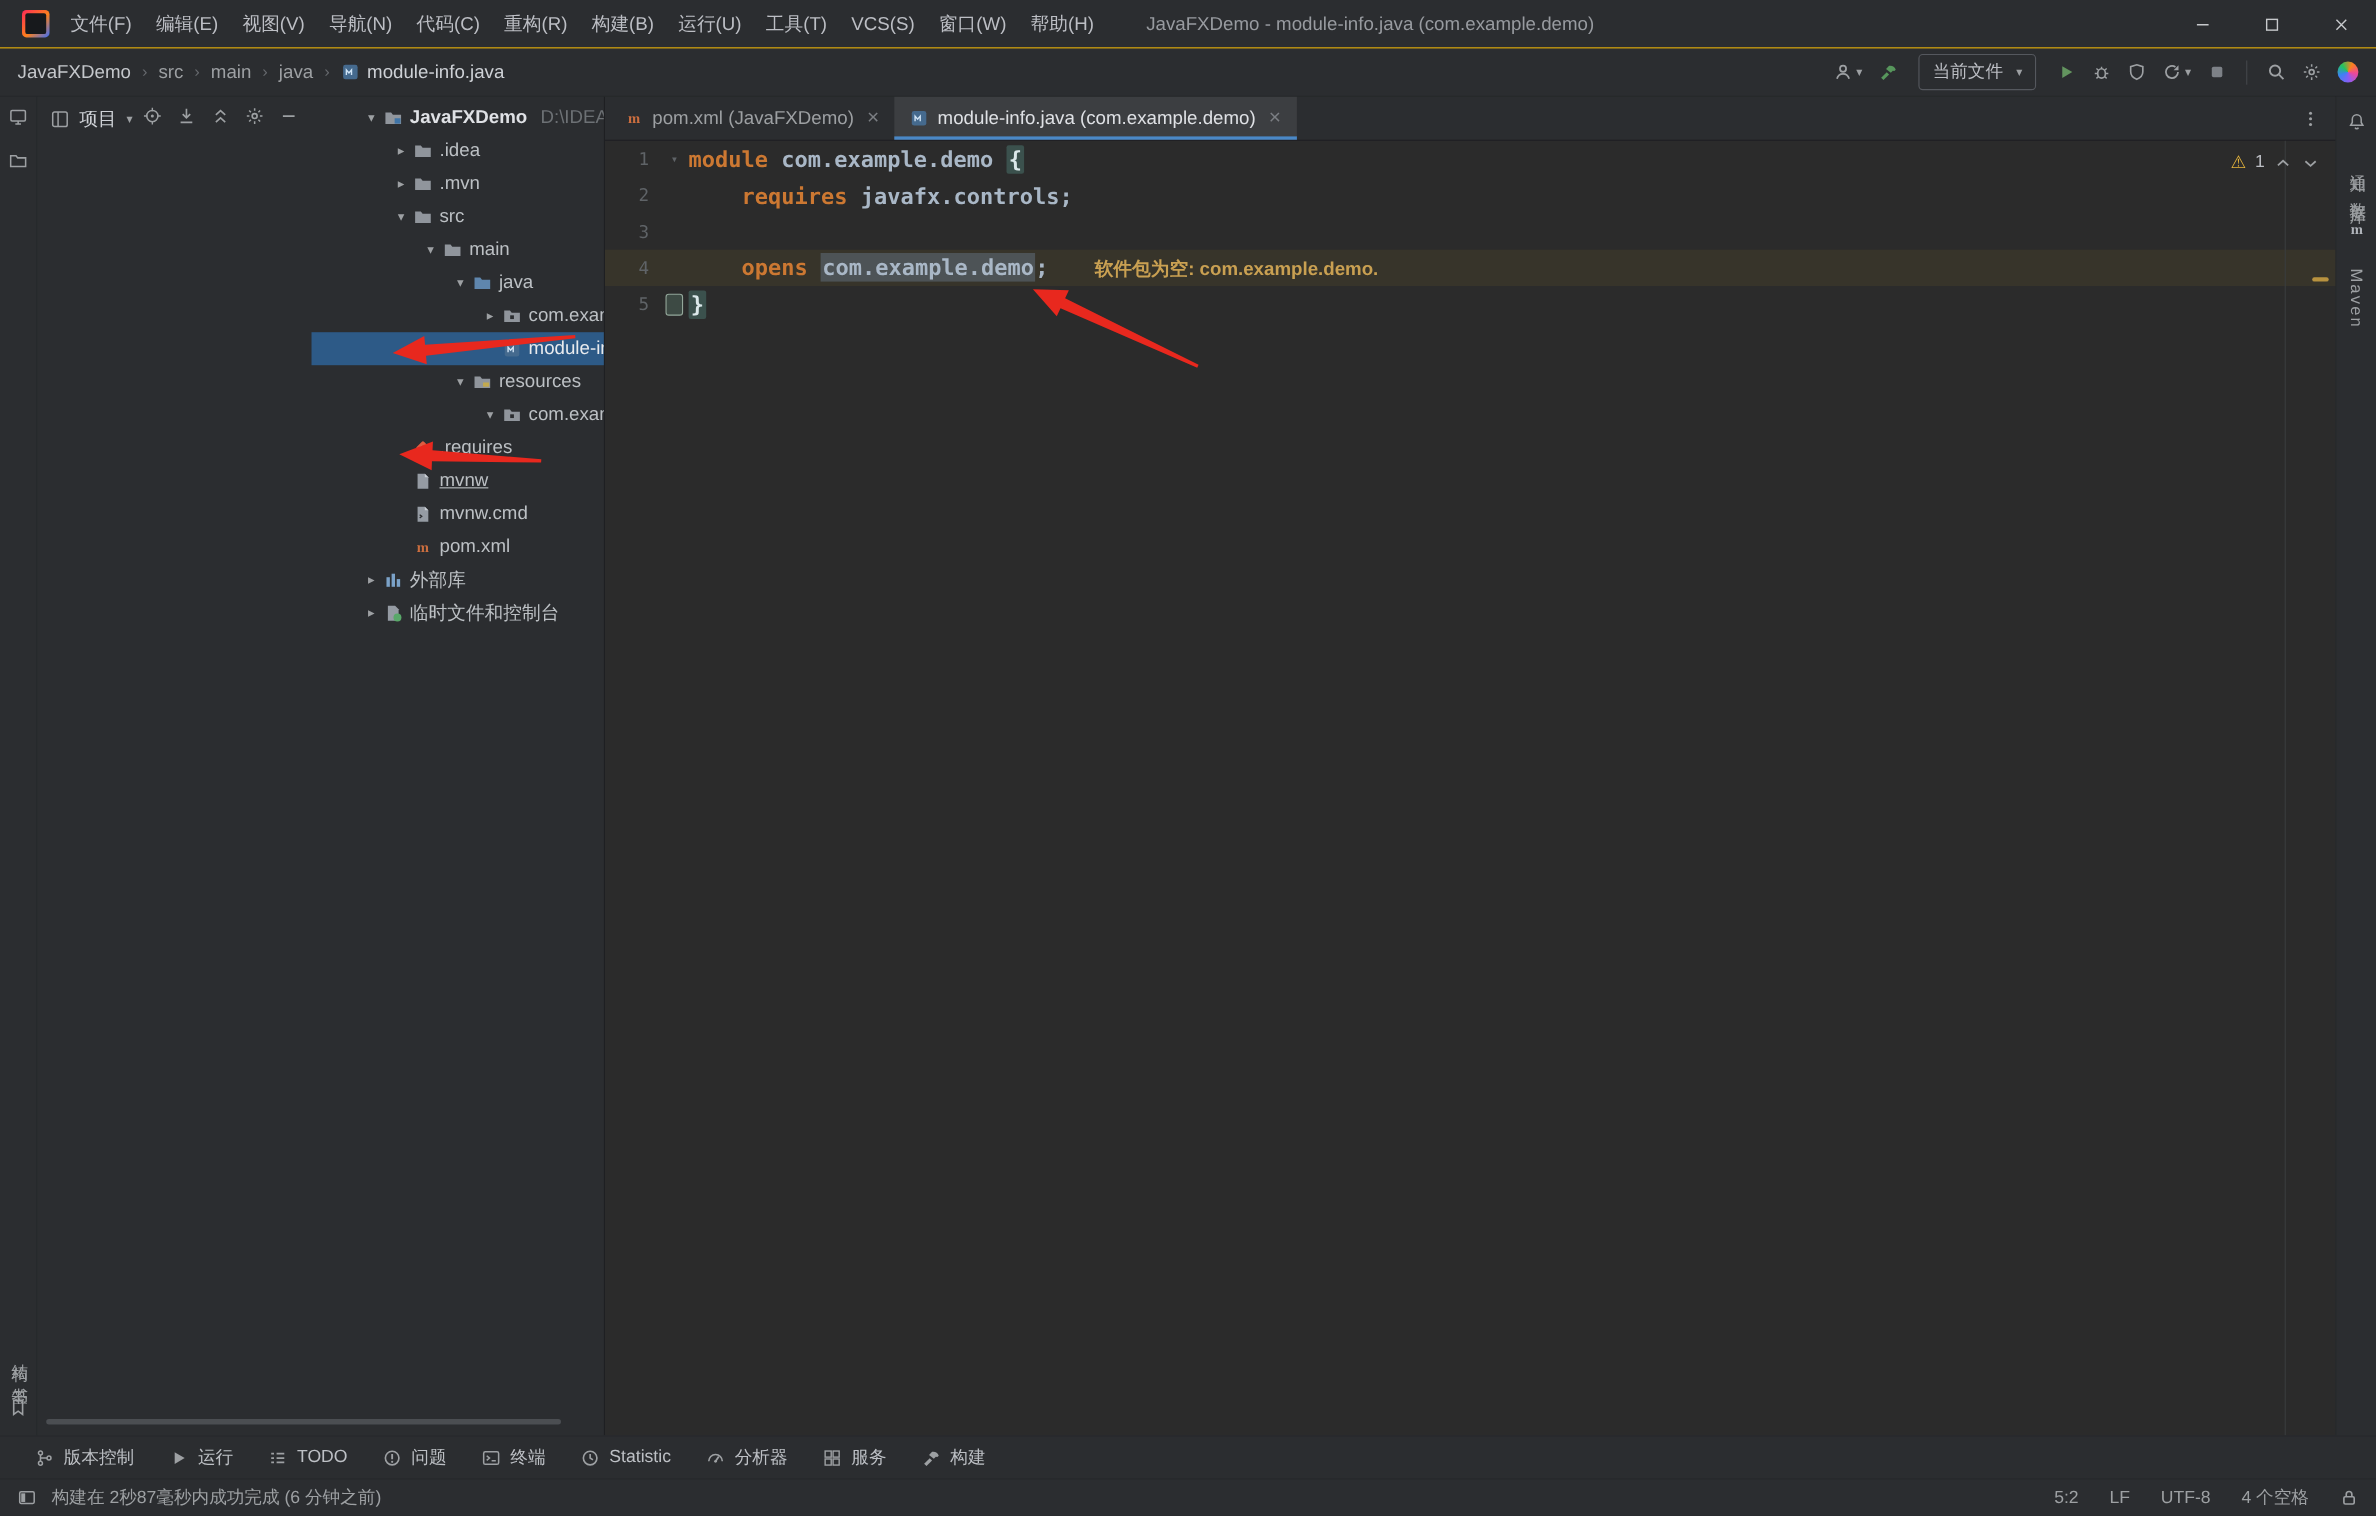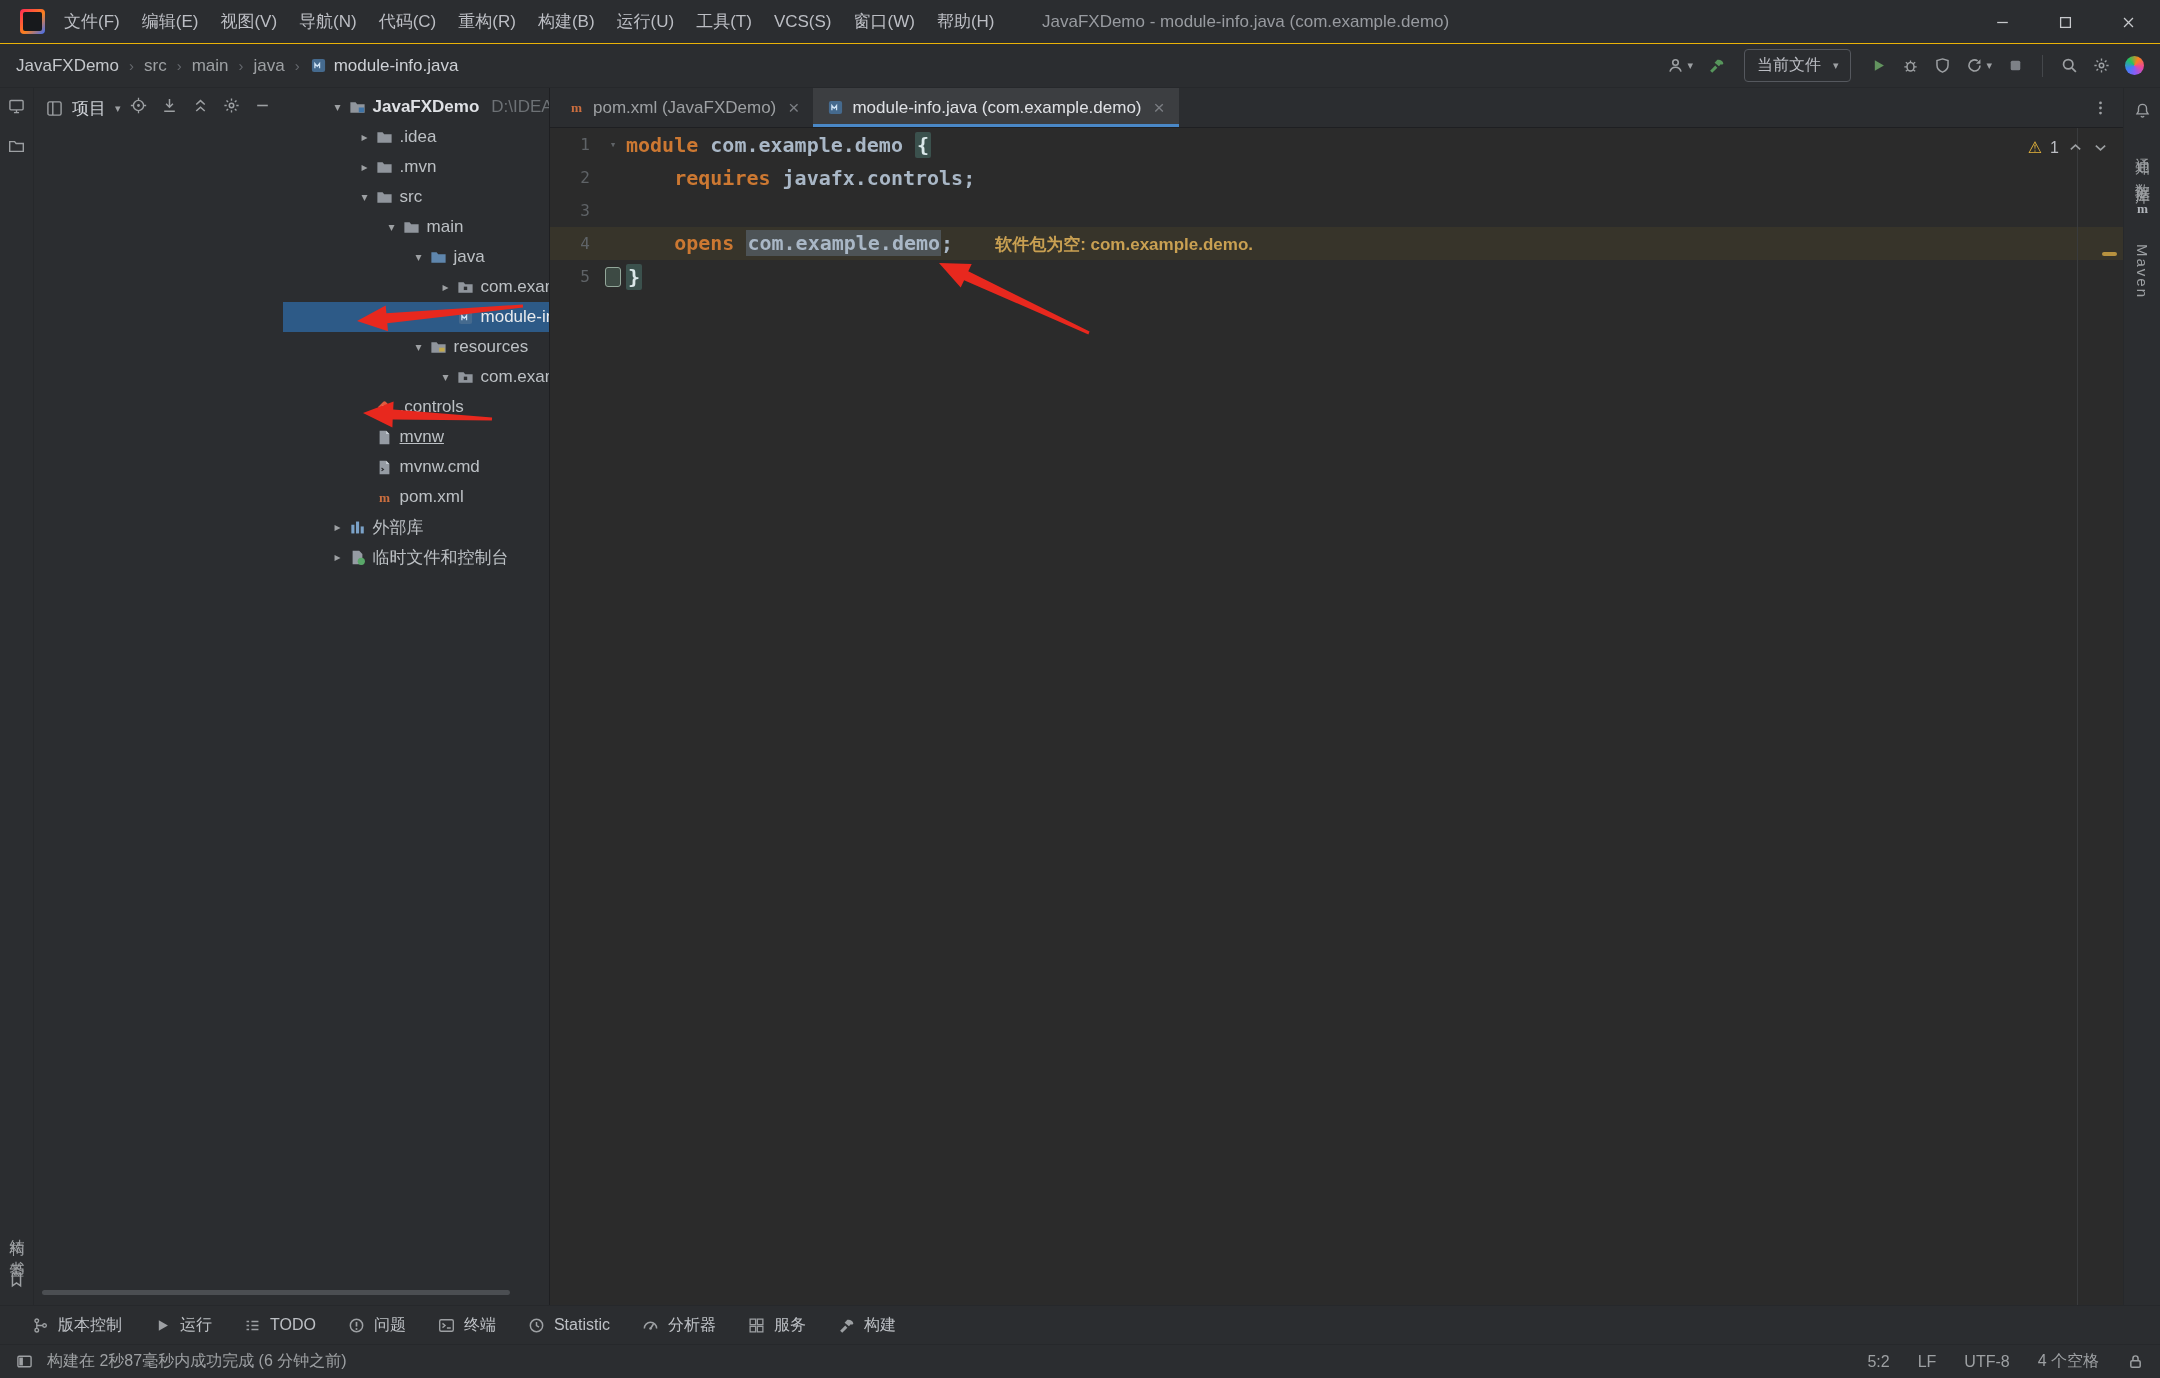--- a/index.html
+++ b/index.html
@@ -447,21 +447,21 @@
         <div class="tree-row" style="padding-left: 71px;">
           <span class="twisty"></span>
           <span class="ticon">
             <span class="icn">
               <svg viewBox="0 0 16 16" width="17" height="17">
                 <rect x="3.4" y="3.4" width="9.2" height="9.2" rx="1.6" transform="rotate(45 8 8)" fill="#df5b40"></rect>
                 <path d="M6.3 6.3l3.4 3.4M9.7 6.3 8 8" stroke="#fff" stroke-width="1"></path>
               </svg>
             </span>
           </span>
-          <span class="tlabel">.controls</span>
+          <span class="tlabel">.requires</span>
         </div>
         <div class="tree-row" style="padding-left: 71px; text-decoration: underline;">
           <span class="twisty"></span>
           <span class="ticon">
             <span class="icn">
               <svg viewBox="0 0 16 16" width="17" height="17">
                 <path d="M3.4 1.6h6.2l3 3v9.8H3.4z" fill="#959ba3"></path>
                 <path d="M9.6 1.6v3h3z" fill="#c9ced4"></path>
               </svg>
             </span>

